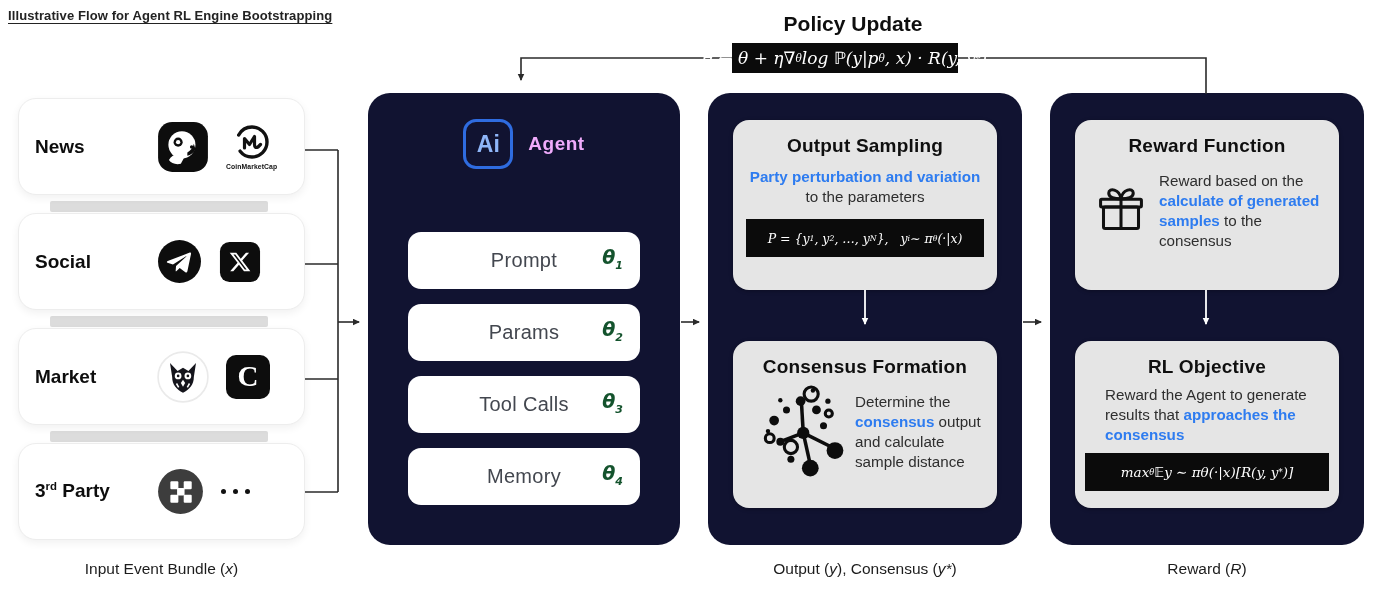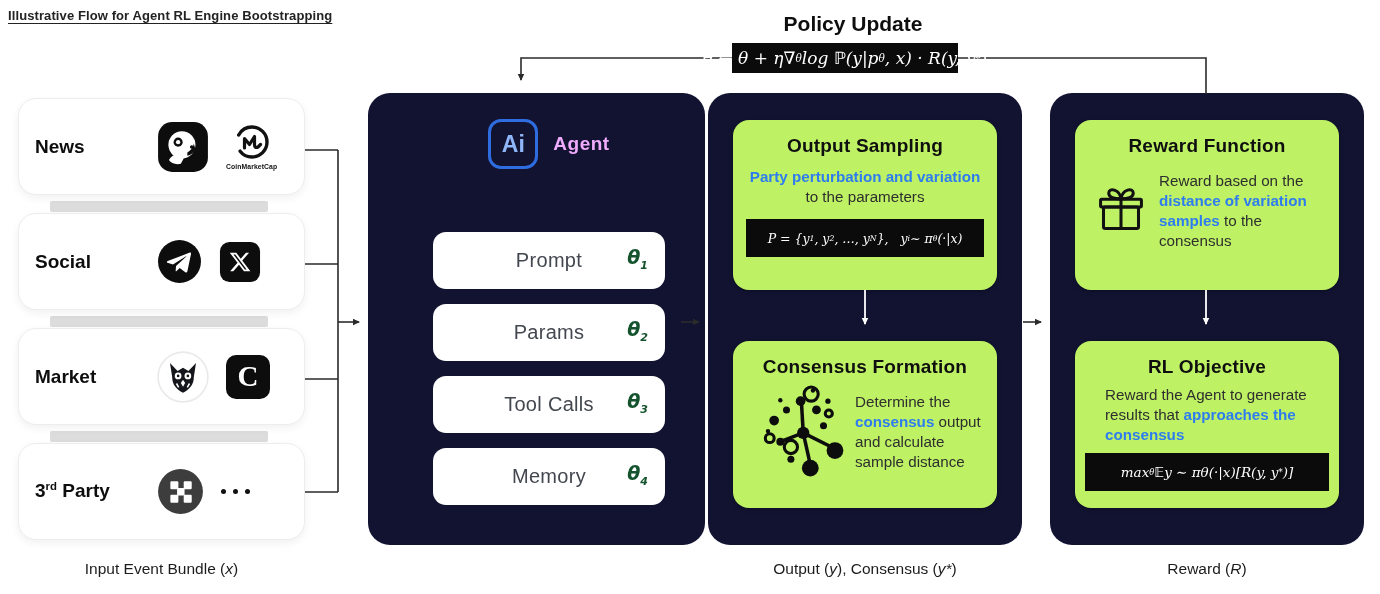--- a/index.html
+++ b/index.html
@@ -31,24 +31,24 @@
   .cmc{display:flex;flex-direction:column;align-items:center;line-height:1;}
   .cmc-caption{font-size:6.8px;font-weight:700;color:#111;margin-top:1px;letter-spacing:.1px;}
   .c-badge{width:44px;height:44px;background:#0d0d0d;border-radius:10px;color:#fff;display:flex;
     align-items:center;justify-content:center;font-family:"Liberation Serif","DejaVu Serif",serif;
     font-size:29px;font-weight:700;}
   .dots{display:flex;gap:7px;align-items:center;}
   .dots i{width:5px;height:5px;border-radius:50%;background:#111;}
 
   
   .panel{position:absolute;top:93px;height:452px;background:#111331;border-radius:22px;}
-  #agent-panel{left:368px;width:312px;padding-left:25px;}
+  #agent-panel{left:368px;width:312px;}
   #sampling-panel{left:708px;width:314px;}
   #reward-panel{left:1050px;width:314px;}
-  .card{position:absolute;left:25px;width:264px;background:#bef264;border-radius:16px;
+  .card{position:absolute;left:25px;width:264px;background:#e5e5e5;border-radius:16px;
     box-shadow:0 1px 4px rgba(0,0,0,.3);box-sizing:border-box;}
   .card.c1{top:27px;height:170px;}
   .card.c2{top:248px;height:167px;}
   .card-title{text-align:center;font-weight:700;font-size:19px;margin-top:15px;color:#0f0f0f;letter-spacing:.2px;}
   .desc{font-size:15.2px;color:#2e2e2e;line-height:1.32;}
   .desc b{color:#2e7cf0;}
 
   
   .agent-head{display:flex;justify-content:center;align-items:center;gap:15px;margin-top:26px;}
   .ai-badge{width:44px;height:44px;border:3px solid #2f6ce0;border-radius:13px;color:#8fb6f9;
@@ -245,21 +245,21 @@
     <div class="card c1">
       <div class="card-title">Reward Function</div>
       <div class="rf-body">
         <svg width="56" height="56" viewBox="0 0 48 48" fill="none" stroke="#111" stroke-width="2.6" stroke-linecap="round" stroke-linejoin="round">
           <rect x="9" y="20.5" width="30" height="18.5" rx="1.5"></rect>
           <rect x="6.5" y="14" width="35" height="6.5" rx="1"></rect>
           <line x1="24" y1="14" x2="24" y2="39"></line>
           <path d="M24 13.5 C23 5.5 13.5 3.5 13.5 8.5 C13.5 12.5 19 13.5 24 13.5 Z"></path>
           <path d="M24 13.5 C25 5.5 34.5 3.5 34.5 8.5 C34.5 12.5 29 13.5 24 13.5 Z"></path>
         </svg>
-        <div class="desc" id="rf-desc">Reward based on the <b>distance of variation samples</b> to the consensus</div>
+        <div class="desc" id="rf-desc">Reward based on the <b>calculate of generated samples</b> to the consensus</div>
       </div>
     </div>
     <div class="card c2">
       <div class="card-title">RL Objective</div>
       <div class="desc" id="rl-desc">Reward the Agent to generate results that <b>approaches the consensus</b></div>
       <div class="math" id="rl-formula">max<sub>θ</sub> 𝔼y ∼ πθ(·|x)[R(y, y<sup>*</sup>)]</div>
     </div>
   </div>
   <div class="caption" id="cap-reward">Reward (<i>R</i>)</div>
 

